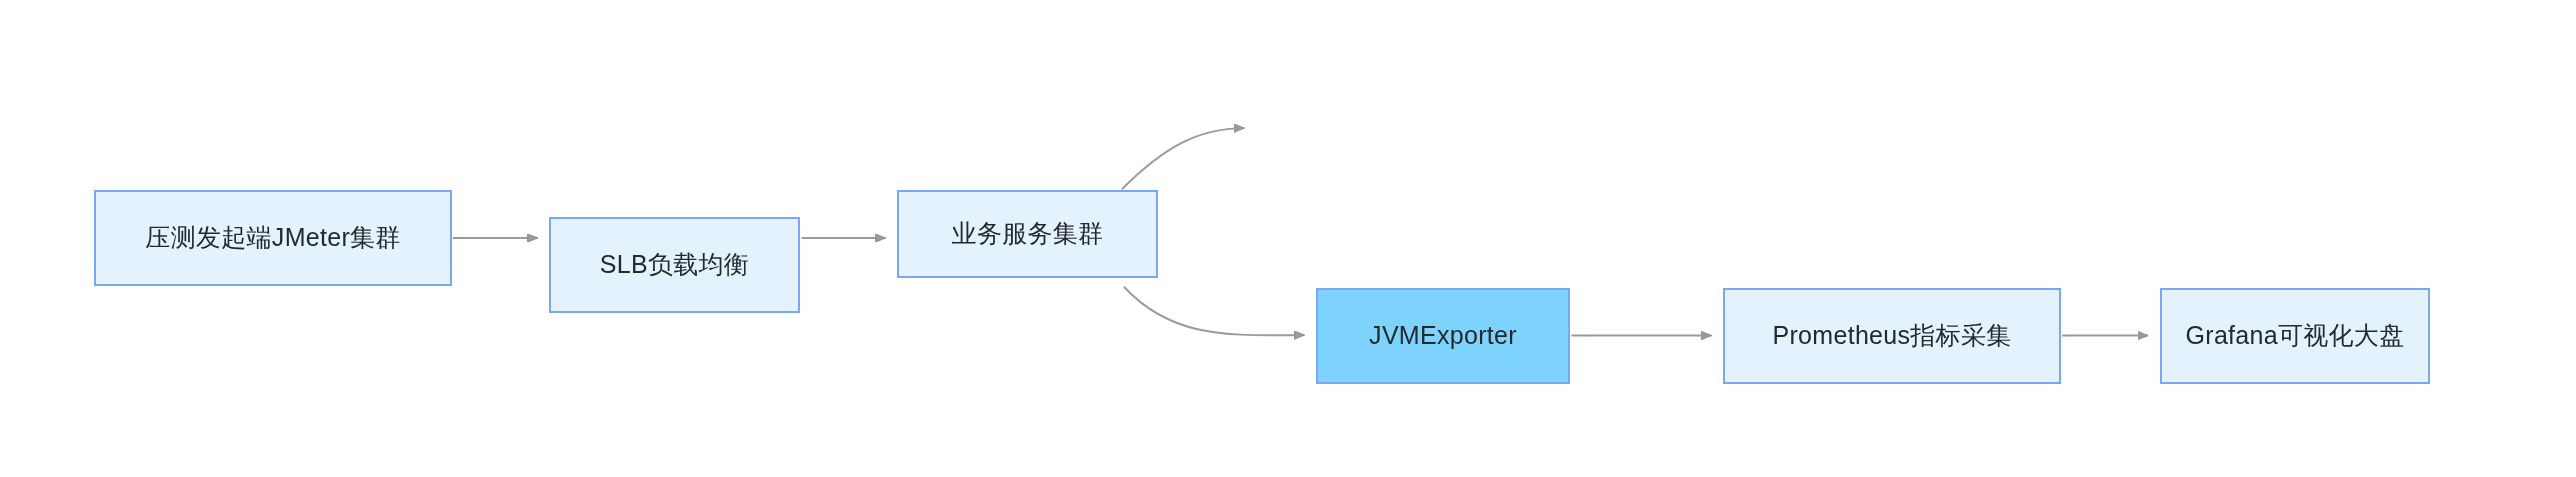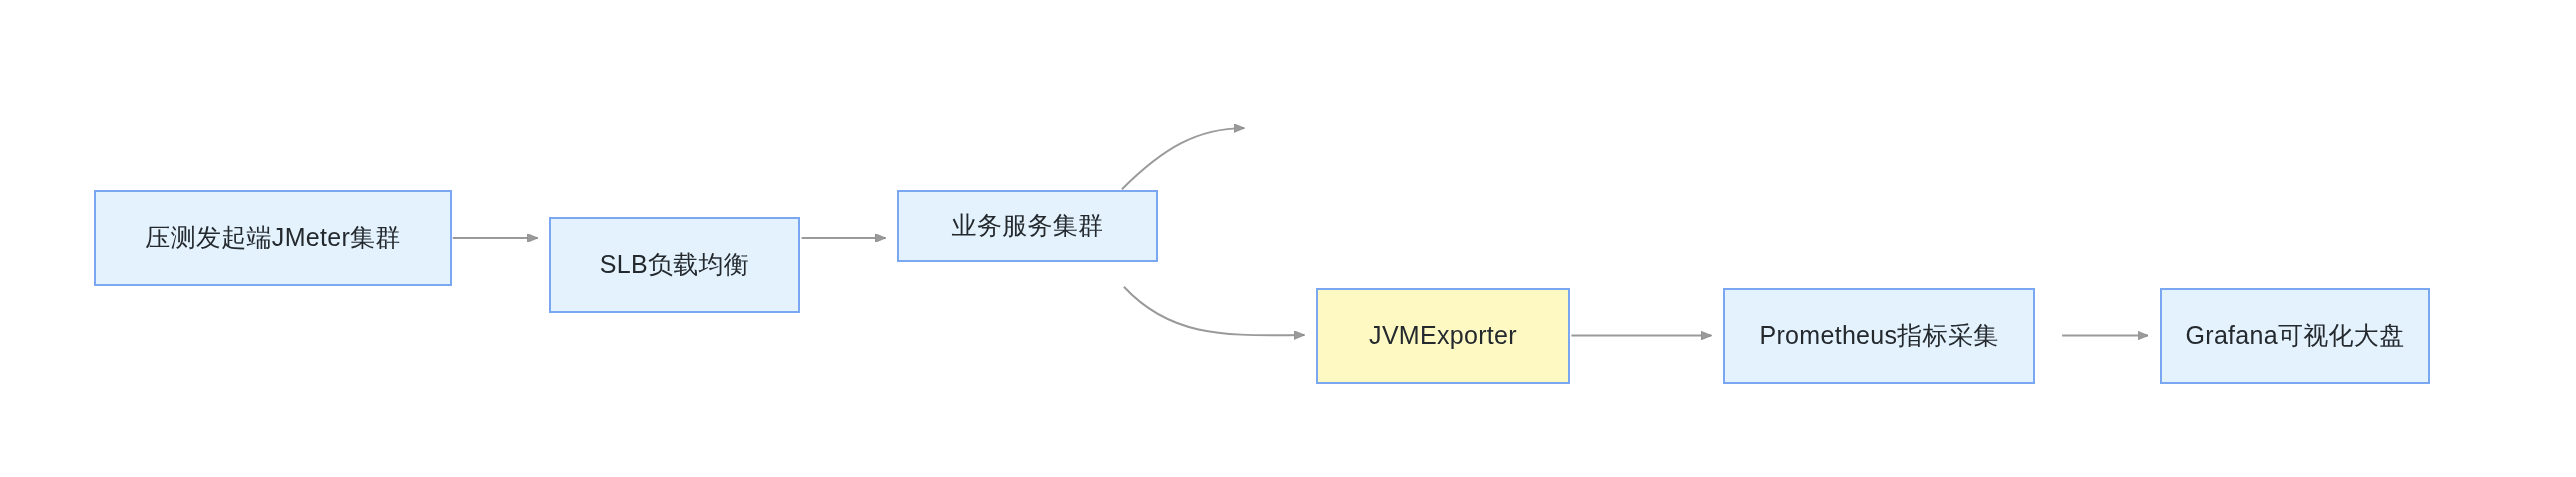--- a/index.html
+++ b/index.html
@@ -84,30 +84,30 @@
   </svg>
 
   <div class="node" style="left: 94px; top: 190px; width: 358px; height: 96px; background: rgb(227, 242, 253); border-color: rgb(122, 167, 242); color: rgb(36, 41, 46);">
     <span class="node-label">压测发起端JMeter集群</span>
   </div>
 
   <div class="node" style="left: 549px; top: 190px; width: 251px; height: 96px; background: rgb(227, 242, 253); border-color: rgb(122, 167, 242); color: rgb(36, 41, 46); margin-top: 27px;">
     <span class="node-label">SLB负载均衡</span>
   </div>
 
-  <div class="node" style="left: 897px; top: 190px; width: 261px; height: 72px; background: rgb(227, 242, 253); border-color: rgb(122, 167, 242); color: rgb(36, 41, 46);">
+  <div class="node" style="left: 897px; top: 190px; width: 261px; height: 88px; background: rgb(227, 242, 253); border-color: rgb(122, 167, 242); color: rgb(36, 41, 46);">
     <span class="node-label">业务服务集群</span>
   </div>
 
 
-  <div class="node" style="left: 1316px; top: 288px; width: 254px; height: 96px; background: #fef9c3; border-color: rgb(122, 167, 242); color: rgb(36, 41, 46);">
+  <div class="node" style="left: 1316px; top: 288px; width: 254px; height: 96px; background: #7dd3fc; border-color: rgb(122, 167, 242); color: rgb(36, 41, 46);">
     <span class="node-label">JVMExporter</span>
   </div>
 
-  <div class="node" style="left: 1723px; top: 288px; width: 312px; height: 96px; background: rgb(227, 242, 253); border-color: rgb(122, 167, 242); color: rgb(36, 41, 46);">
+  <div class="node" style="left: 1723px; top: 288px; width: 338px; height: 96px; background: rgb(227, 242, 253); border-color: rgb(122, 167, 242); color: rgb(36, 41, 46);">
     <span class="node-label">Prometheus指标采集</span>
   </div>
 
   <div class="node" style="left: 2160px; top: 288px; width: 270px; height: 96px; background: rgb(227, 242, 253); border-color: rgb(122, 167, 242); color: rgb(36, 41, 46);">
     <span class="node-label">Grafana可视化大盘</span>
   </div>
 
 </div>
 
 

